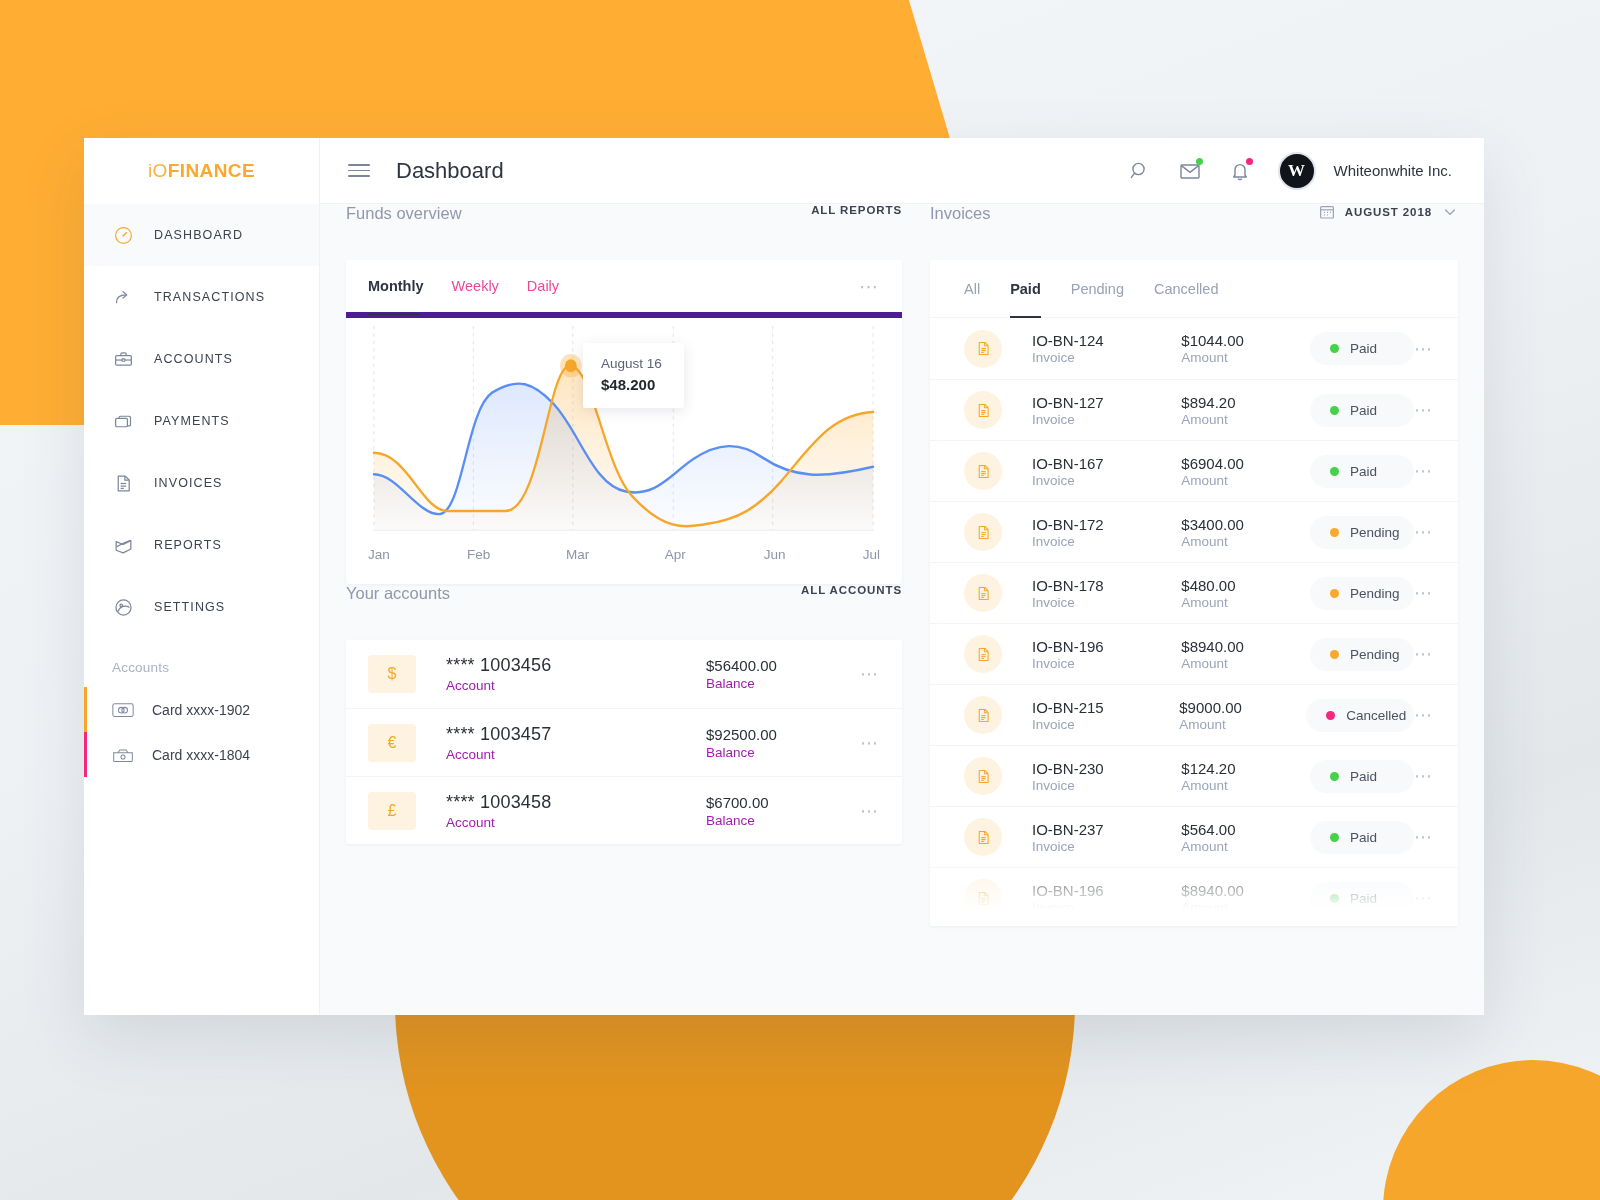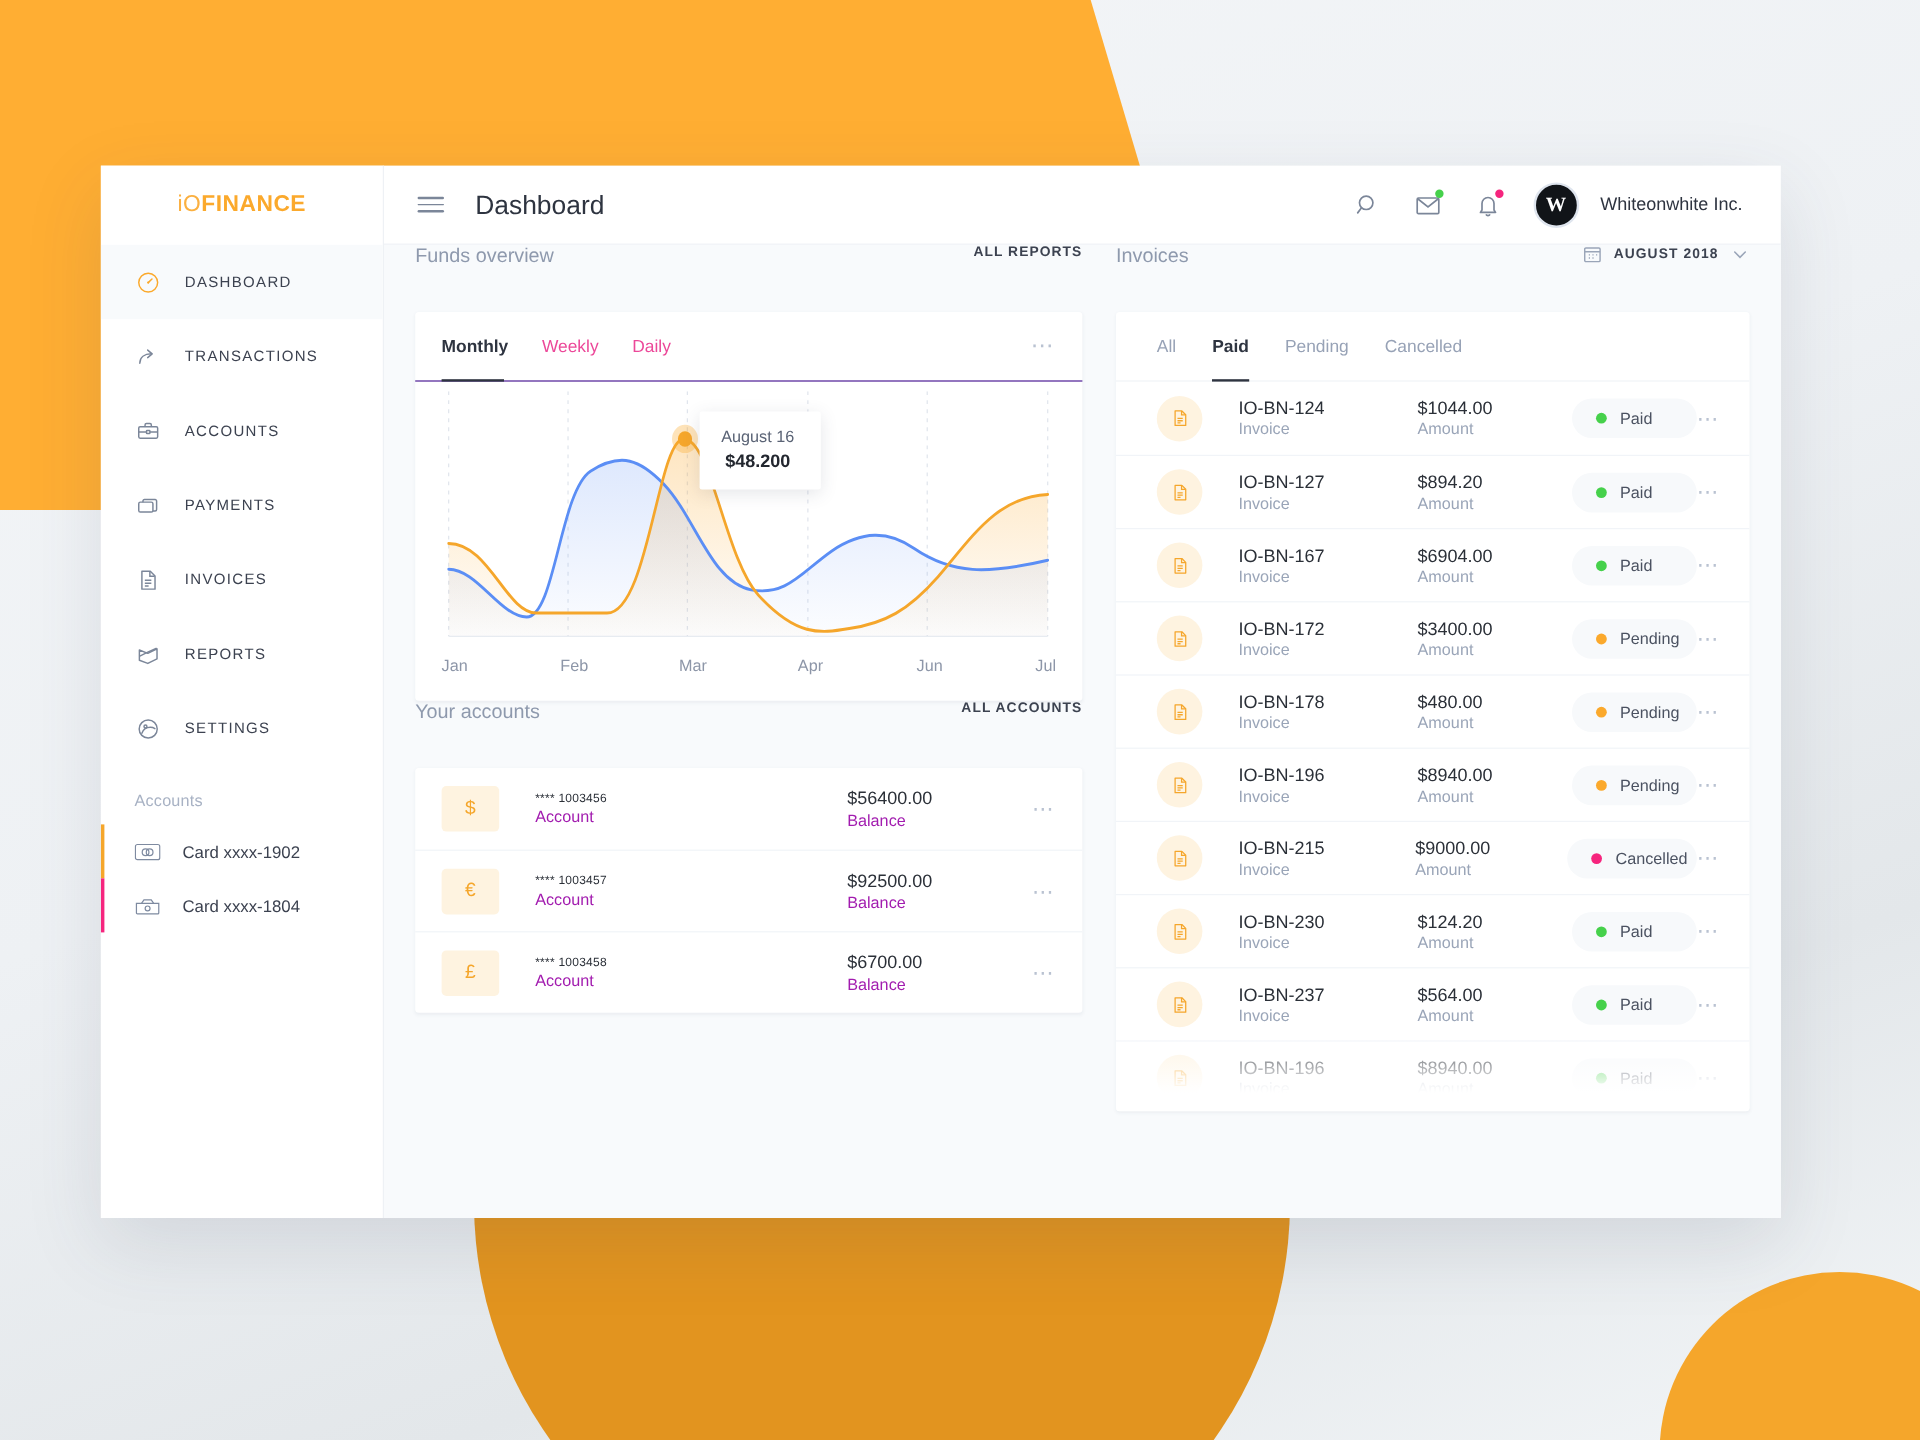--- a/index.html
+++ b/index.html
@@ -103,54 +103,54 @@
   .sec-link {
     margin-left: auto; font-size: 11.5px; letter-spacing: .9px;
     color: #3c4250; font-weight: 700; cursor: pointer;
   }
   .date-pill { margin-left: auto; display: flex; align-items: center; gap: 10px; cursor: pointer; }
   .date-txt { font-size: 11.5px; letter-spacing: .9px; color: #3c4250; font-weight: 700; }
 
   .card { background: #fff; border-radius: 3px; box-shadow: 0 1px 3px rgba(70,85,110,.07); }
 
   
-  .tabs { display: flex; align-items: center; height: 58px; padding: 0 22px; border-bottom: 1px solid #4c1d95; }
+  .tabs { display: flex; align-items: center; height: 58px; padding: 0 22px; border-bottom: 6px solid #4c1d95; }
   .tab { font-size: 14.5px; color: #ec4899; margin-right: 28px; cursor: pointer; position: relative; height: 58px; display: flex; align-items: center; }
   .tab.active { color: #2e3440; font-weight: 700; }
   .tab.active::after { content: ""; position: absolute; bottom: 0; left: 0; right: 4px; height: 2px; background: #2e3440; }
   .dots { margin-left: auto; color: #b9c2d1; font-size: 19px; letter-spacing: 2px; cursor: pointer; line-height: 1; }
 
   .amount-row { display: flex; align-items: flex-start; padding: 24px 22px 0 22px; }
   .big-amt { font-size: 31px; color: #2b3038; font-weight: 400; letter-spacing: -.3px; }
   .sub-amt { font-size: 13.5px; color: #9aa5b8; margin-top: 3px; }
   .legend-pill {
     margin-left: auto; background: #f7f9fb; border-radius: 20px; padding: 9px 18px;
     display: flex; align-items: center; gap: 10px; font-size: 13.5px; color: #4b5261;
   }
   .legend-dot { width: 9px; height: 9px; border-radius: 50%; background: #FBA92C; }
 
-  .chart-wrap { position: relative; height: 215px; margin: 8px 22px 0 22px; text-align: center; }
+  .chart-wrap { position: relative; height: 215px; margin: 8px 22px 0 22px; }
   .chart-wrap svg { display: block; width: 100%; height: 100%; }
   .tooltip {
     position: absolute; left: 215px; top: 17px; background: #fff;
     box-shadow: 0 3px 14px rgba(60,70,90,.13); padding: 13px 22px 15px 18px; border-radius: 2px;
   }
   .tt-date { font-size: 13.5px; color: #5a6375; margin-bottom: 5px; }
   .tt-val  { font-size: 15px; color: #23272f; font-weight: 700; }
   .x-axis { display: flex; margin: 6px 22px 0 22px; align-items: flex-end; }
   .x-axis span { font-size: 13.5px; color: #8d96a8; }
 
   
   .acct-row { display: flex; align-items: center; height: 68px; padding: 0 22px; border-top: 1px solid #f1f4f8; }
   .acct-row:first-child { border-top: none; }
   .acct-ico {
     width: 48px; height: 38px; border-radius: 4px; background: #FEF3E0; color: #F5A62B;
     display: flex; align-items: center; justify-content: center; font-size: 16px; flex: 0 0 48px;
   }
-  .acct-num { font-size: 10px; color: #2b3038; letter-spacing: .2px; }
+  .acct-num { font-size: 18px; color: #2b3038; letter-spacing: .2px; }
   .acct-lbl { font-size: 13.5px; color: #a21caf; margin-top: 2px; }
   .acct-mid { margin-left: 30px; width: 260px; }
   .acct-bal { font-size: 15px; color: #2b3038; }
   .acct-dots { margin-left: auto; color: #b9c2d1; font-size: 18px; letter-spacing: 2px; cursor: pointer; line-height: 1; }
 
   
   .inv-card { position: relative; height: 666px; overflow: hidden; }
   .inv-tabs { display: flex; align-items: center; height: 58px; padding: 0 34px; border-bottom: 1px solid #f0f3f7; }
   .inv-tab { font-size: 14.5px; color: #97a2b6; margin-right: 30px; cursor: pointer; position: relative; height: 58px; display: flex; align-items: center; }
   .inv-tab.active { color: #2e3440; font-weight: 700; }

